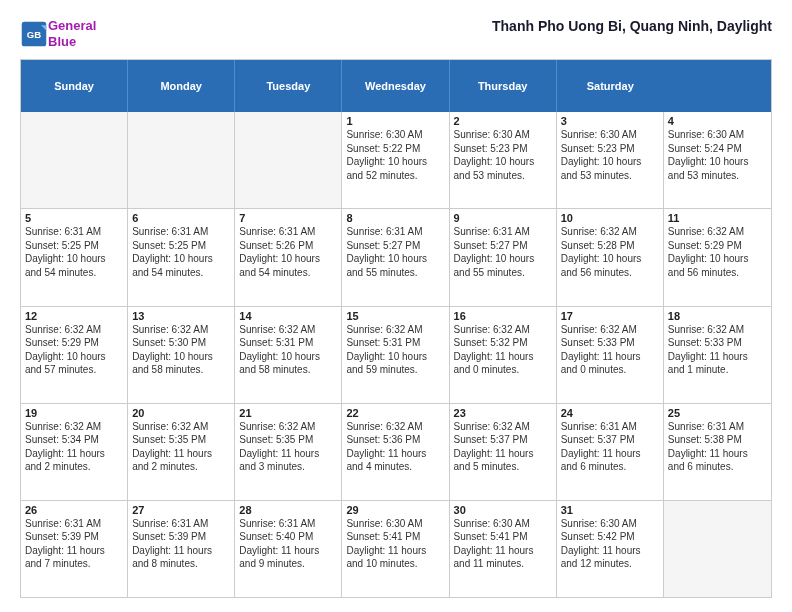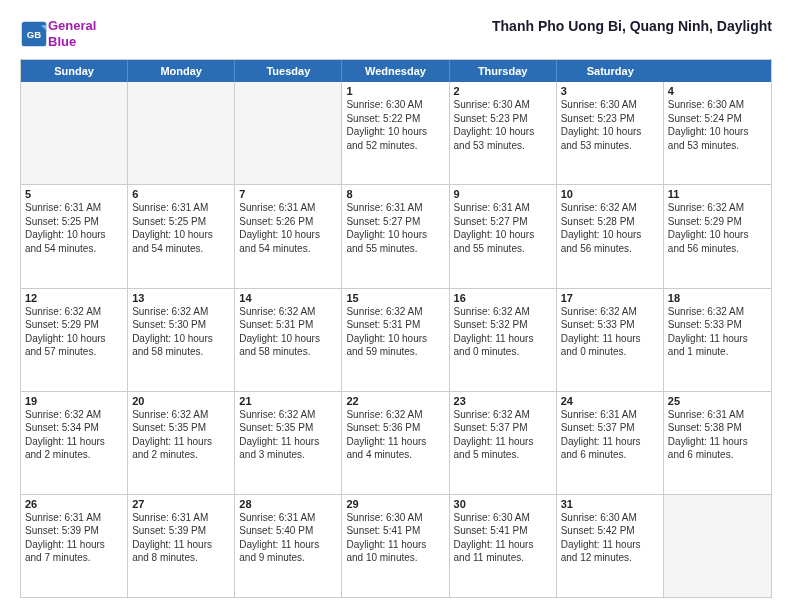--- a/index.html
+++ b/index.html
@@ -63,21 +63,21 @@
     .cal-header {
       display: grid;
       grid-template-columns: repeat(7, 1fr);
       background: #2a6db5;
     }
     .cal-header-cell {
       color: #fff;
       font-size: 11px;
       font-weight: bold;
       text-align: center;
-      padding: 5px 2px;
+      padding: 20px 2px;
       border-right: 1px solid #4a8fd0;
     }
     .cal-header-cell:last-child {
       border-right: none;
     }
     .cal-body {
       flex: 1;
       display: flex;
       flex-direction: column;
     }

